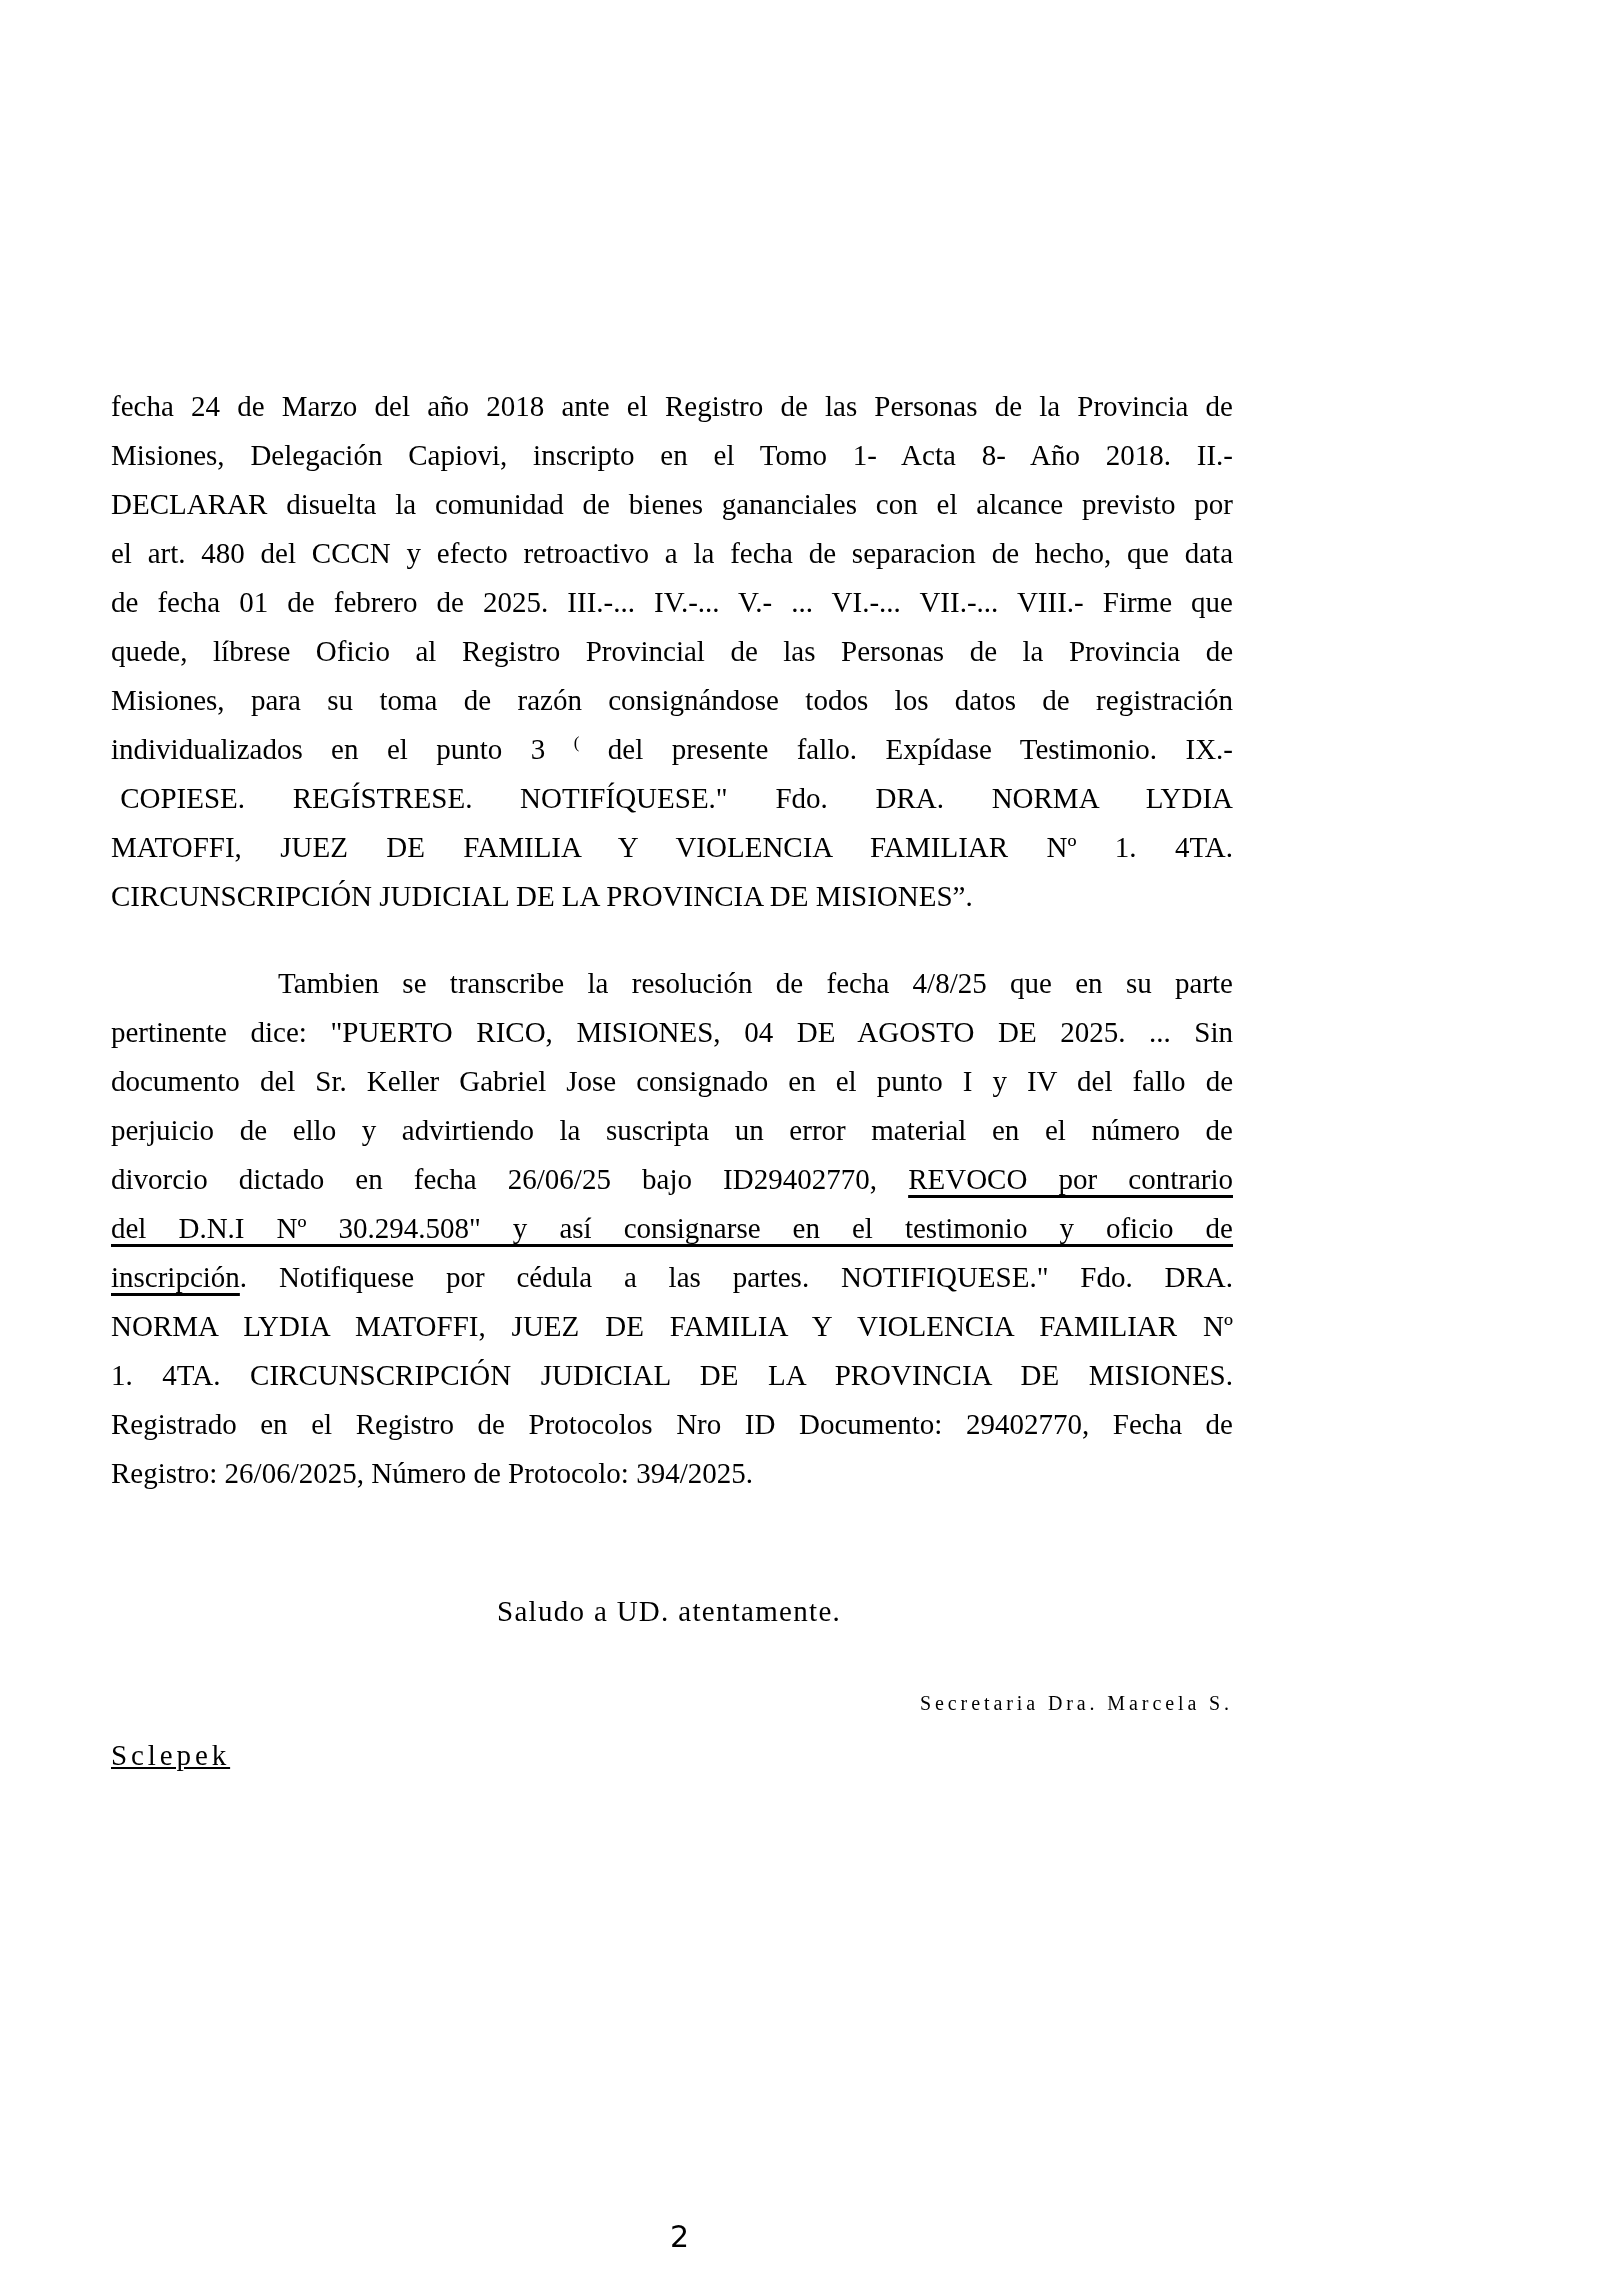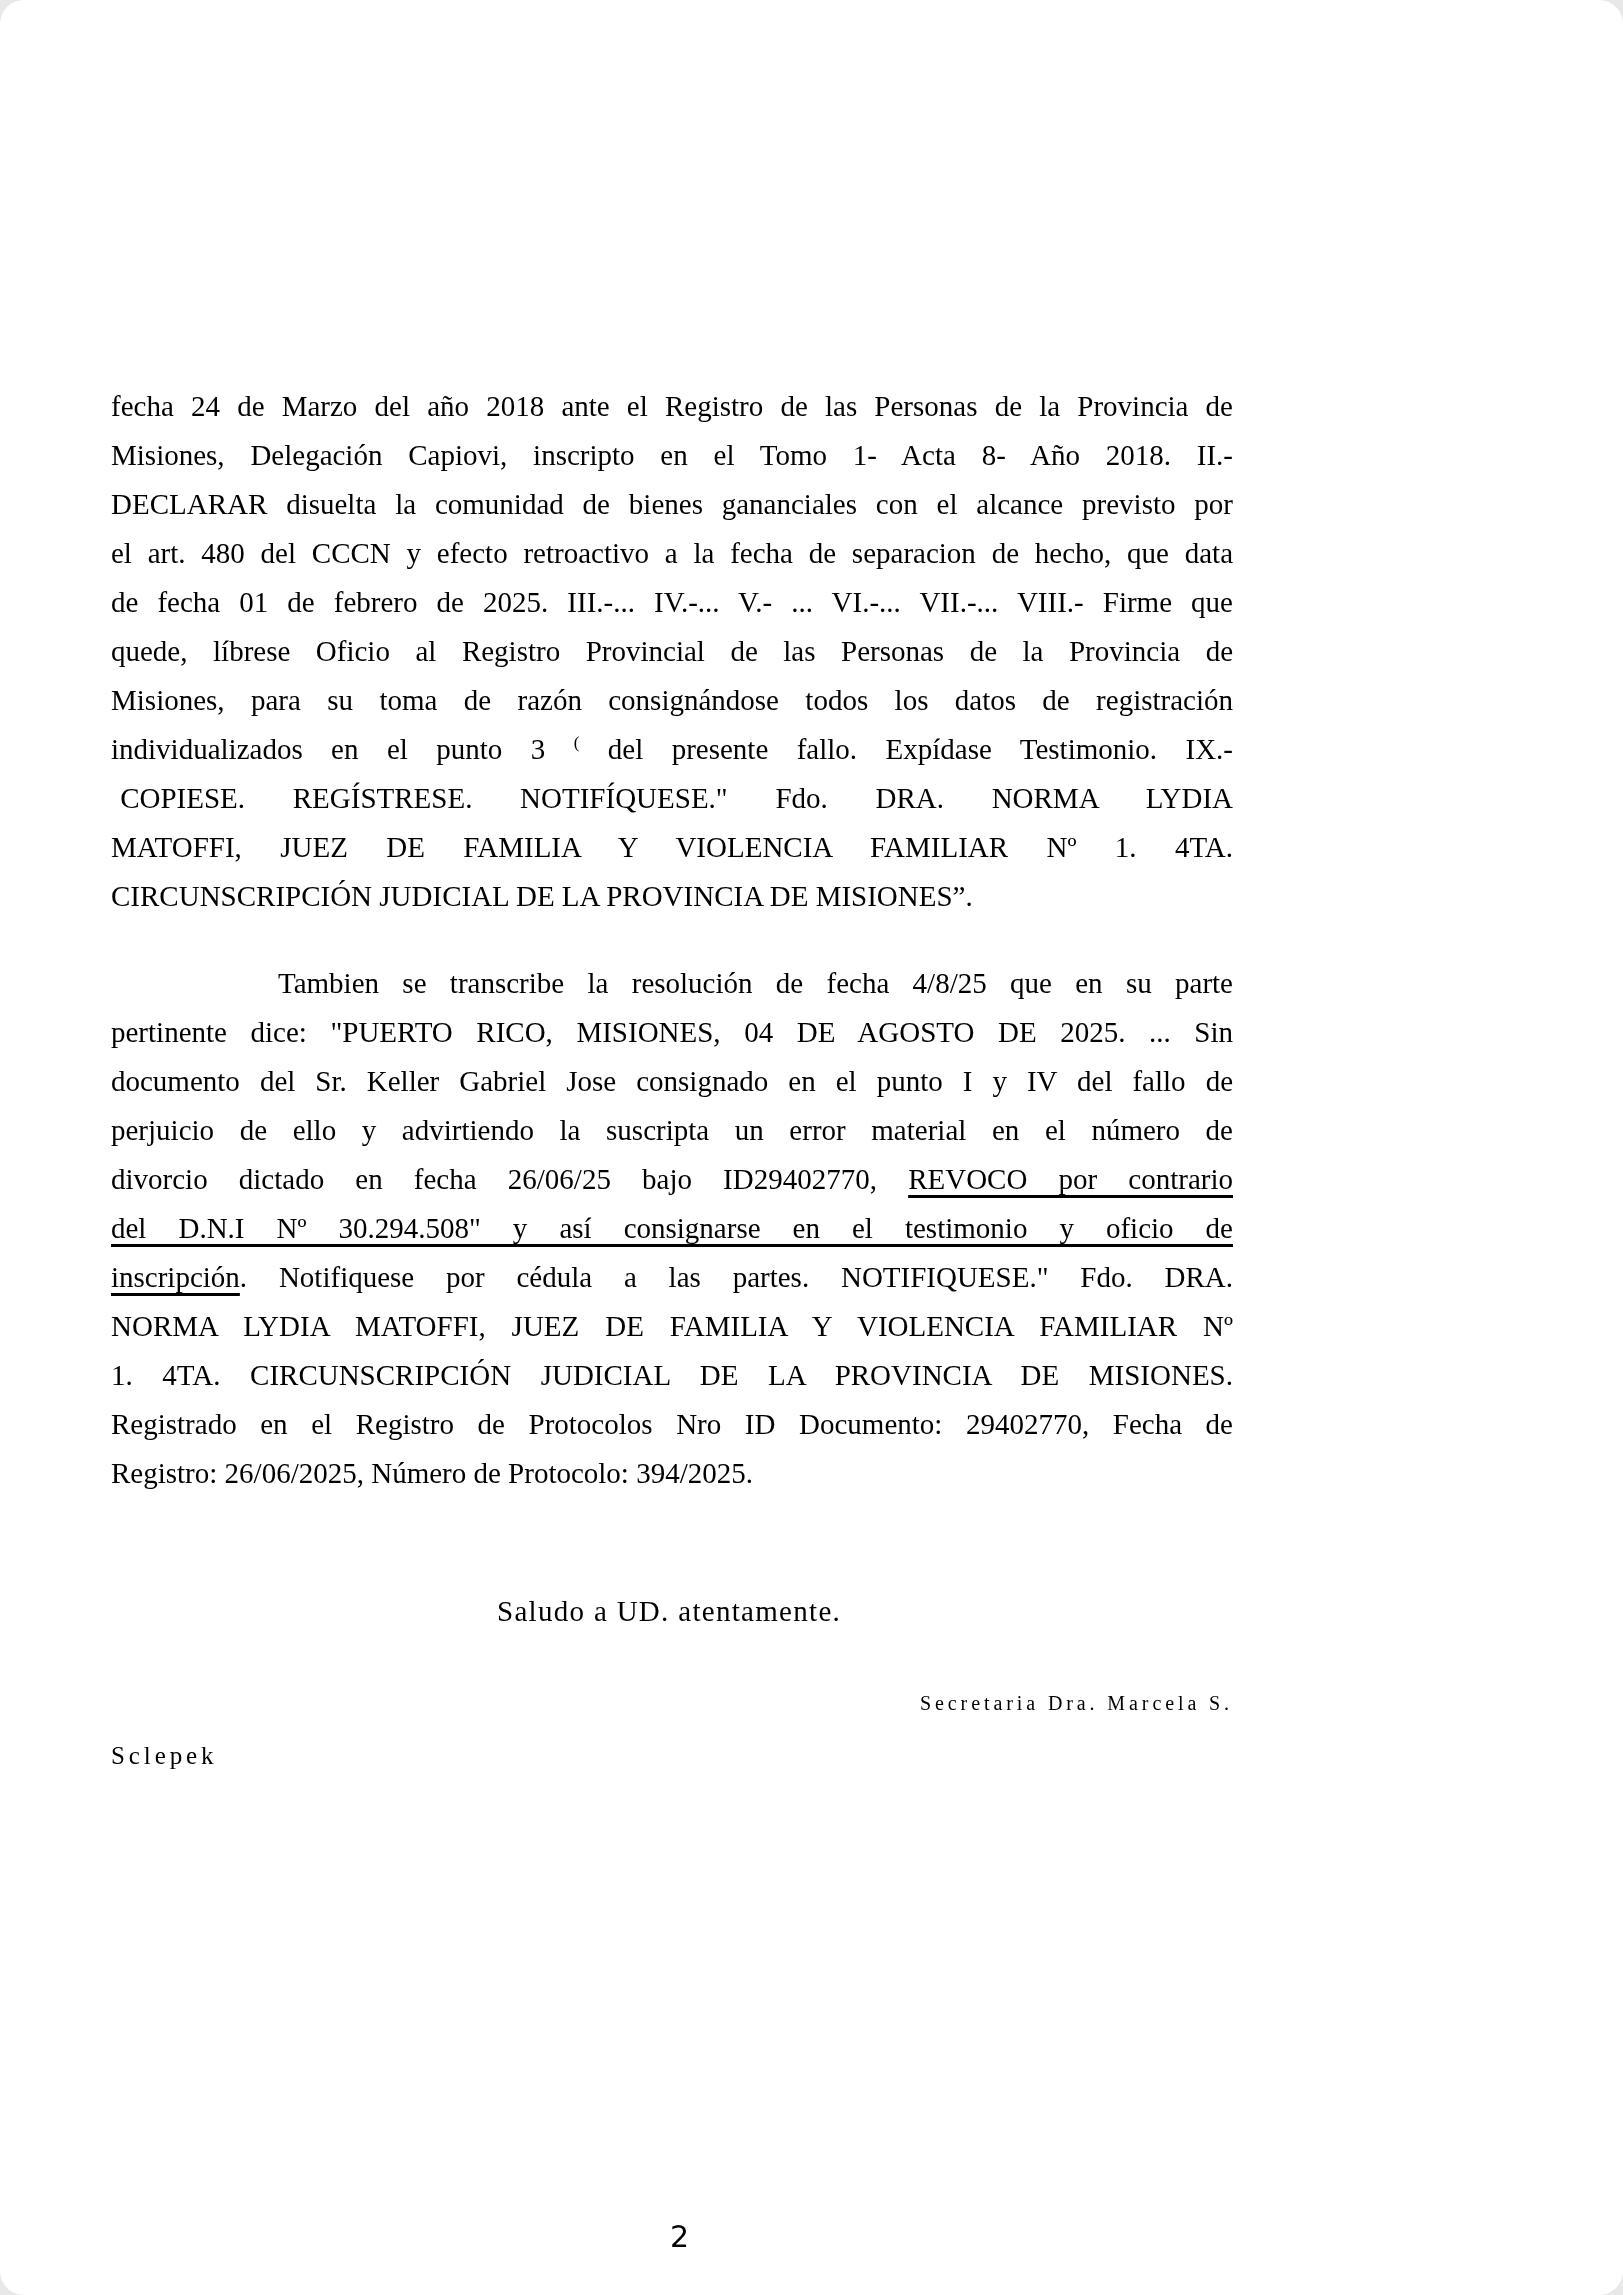--- a/index.html
+++ b/index.html
@@ -8,21 +8,20 @@
     background: #e8e8e8;
   }
   .page {
     position: relative;
     width: 1623px;
     height: 2295px;
     background: #ffffff;
     font-family: "Liberation Serif", serif;
     color: #000000;
     overflow: hidden;
-    border-radius: 24px;
   }
   .block {
     position: absolute;
     left: 111px;
     width: 1122px;
   }
   .para1 { top: 382px; }
   .para2 { top: 959px; }
   .line {
     height: 49px;
@@ -62,23 +61,24 @@
     width: 1122px;
     font-size: 20px;
     line-height: 49px;
     text-align: right;
     letter-spacing: 3.9px;
   }
   .signature-line2 {
     position: absolute;
     left: 111px;
     top: 1731px;
-    font-size: 25px;
+    font-size: 29px;
     line-height: 49px;
     letter-spacing: 3.9px;
+    text-decoration: underline;
   }
   .page-number {
     position: absolute;
     left: 647px;
     top: 2222px;
     width: 65px;
     text-align: center;
     font-family: "DejaVu Sans", sans-serif;
     font-size: 30px;
     line-height: 1;

